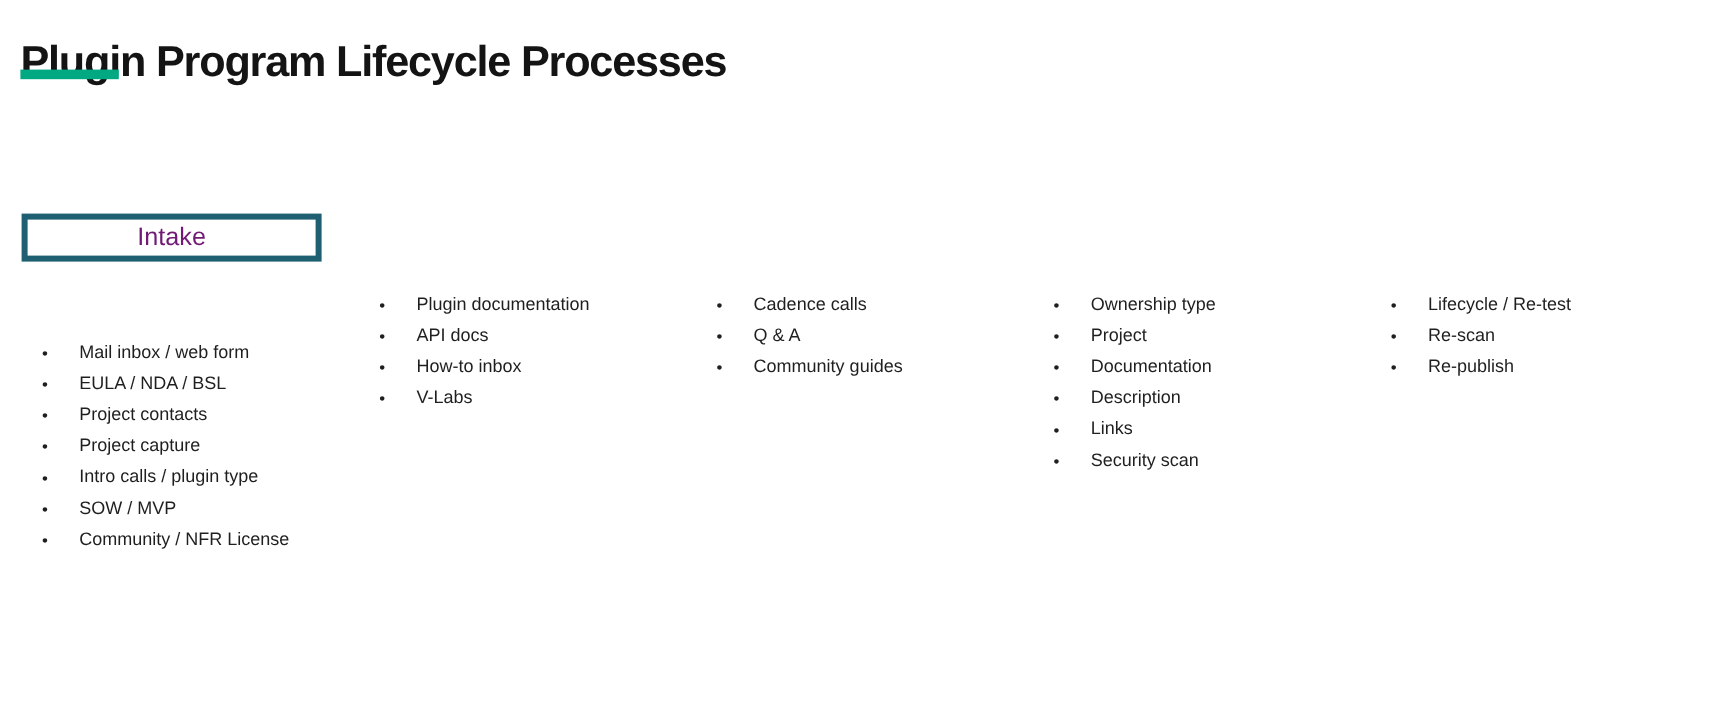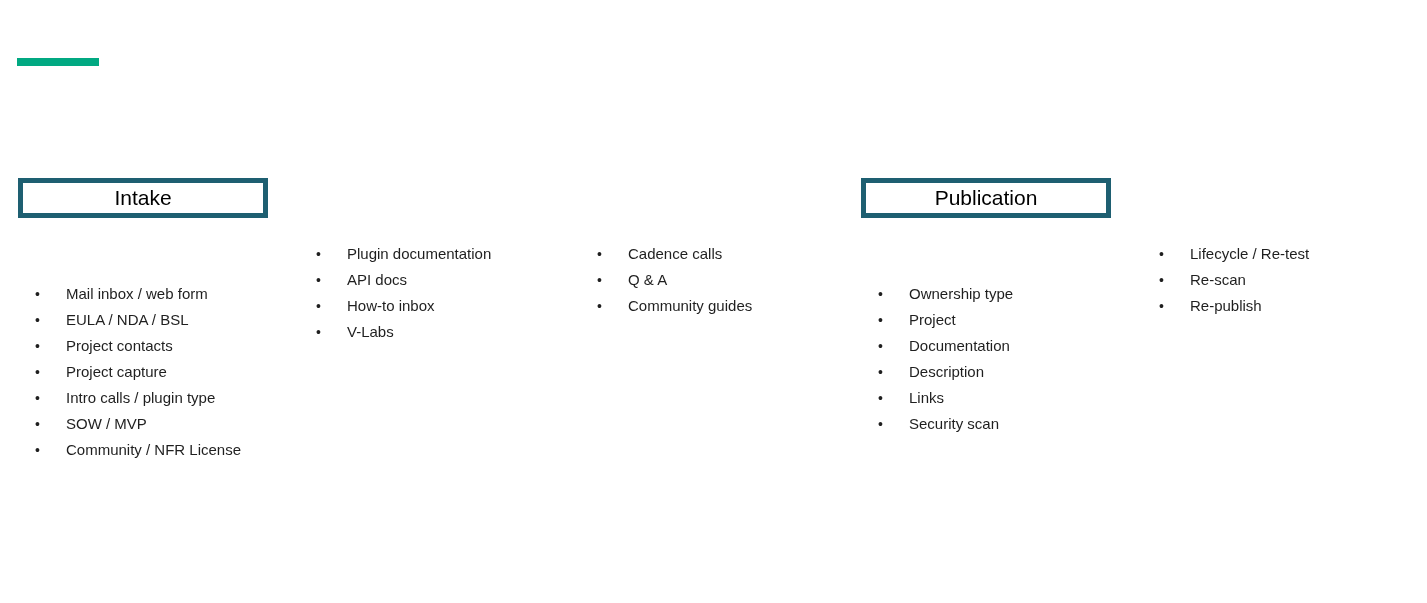--- a/index.html
+++ b/index.html
@@ -43,21 +43,21 @@
   .stage-box{
     height:40px;
     border:5px solid var(--box-border-teal);
     background:#ffffff;
     display:flex;
     align-items:center;
     justify-content:center;
   }
   .stage-box .label{
     font-size:21px;
-    color:#000000;
+    color:#701a75;
     white-space:nowrap;
   }
   ul.item-list{
     list-style:none;
     margin:63px 0 0 0;
     padding:0;
   }
   ul.item-list li{
     position:relative;
     padding-left:48px;
@@ -71,20 +71,21 @@
     left:17px;top:0;
     font-size:14px;
     color:var(--body-text);
   }
 </style>
 </head>
 <body>
 
 <div class="slide">
 
+  <h1 class="page-title">Plugin Program Lifecycle Processes</h1>
   <div class="title-underline"></div>
 
   <div class="columns">
 
     <div class="column">
       <div class="stage-box">
         <span class="label">Intake</span>
       </div>
       <ul class="item-list">
         <li><span class="bullet">•</span><span>Mail inbox / web form</span></li>
@@ -108,23 +109,20 @@
 
     <div class="column">
       <ul class="item-list">
         <li><span class="bullet">•</span><span>Cadence calls</span></li>
         <li><span class="bullet">•</span><span>Q &amp; A</span></li>
         <li><span class="bullet">•</span><span>Community guides</span></li>
       </ul>
     </div>
 
     <div class="column">
-      <div class="stage-box">
-        <span class="label">Publication</span>
-      </div>
       <ul class="item-list">
         <li><span class="bullet">•</span><span>Ownership type</span></li>
         <li><span class="bullet">•</span><span>Project</span></li>
         <li><span class="bullet">•</span><span>Documentation</span></li>
         <li><span class="bullet">•</span><span>Description</span></li>
         <li><span class="bullet">•</span><span>Links</span></li>
         <li><span class="bullet">•</span><span>Security scan</span></li>
       </ul>
     </div>
 

